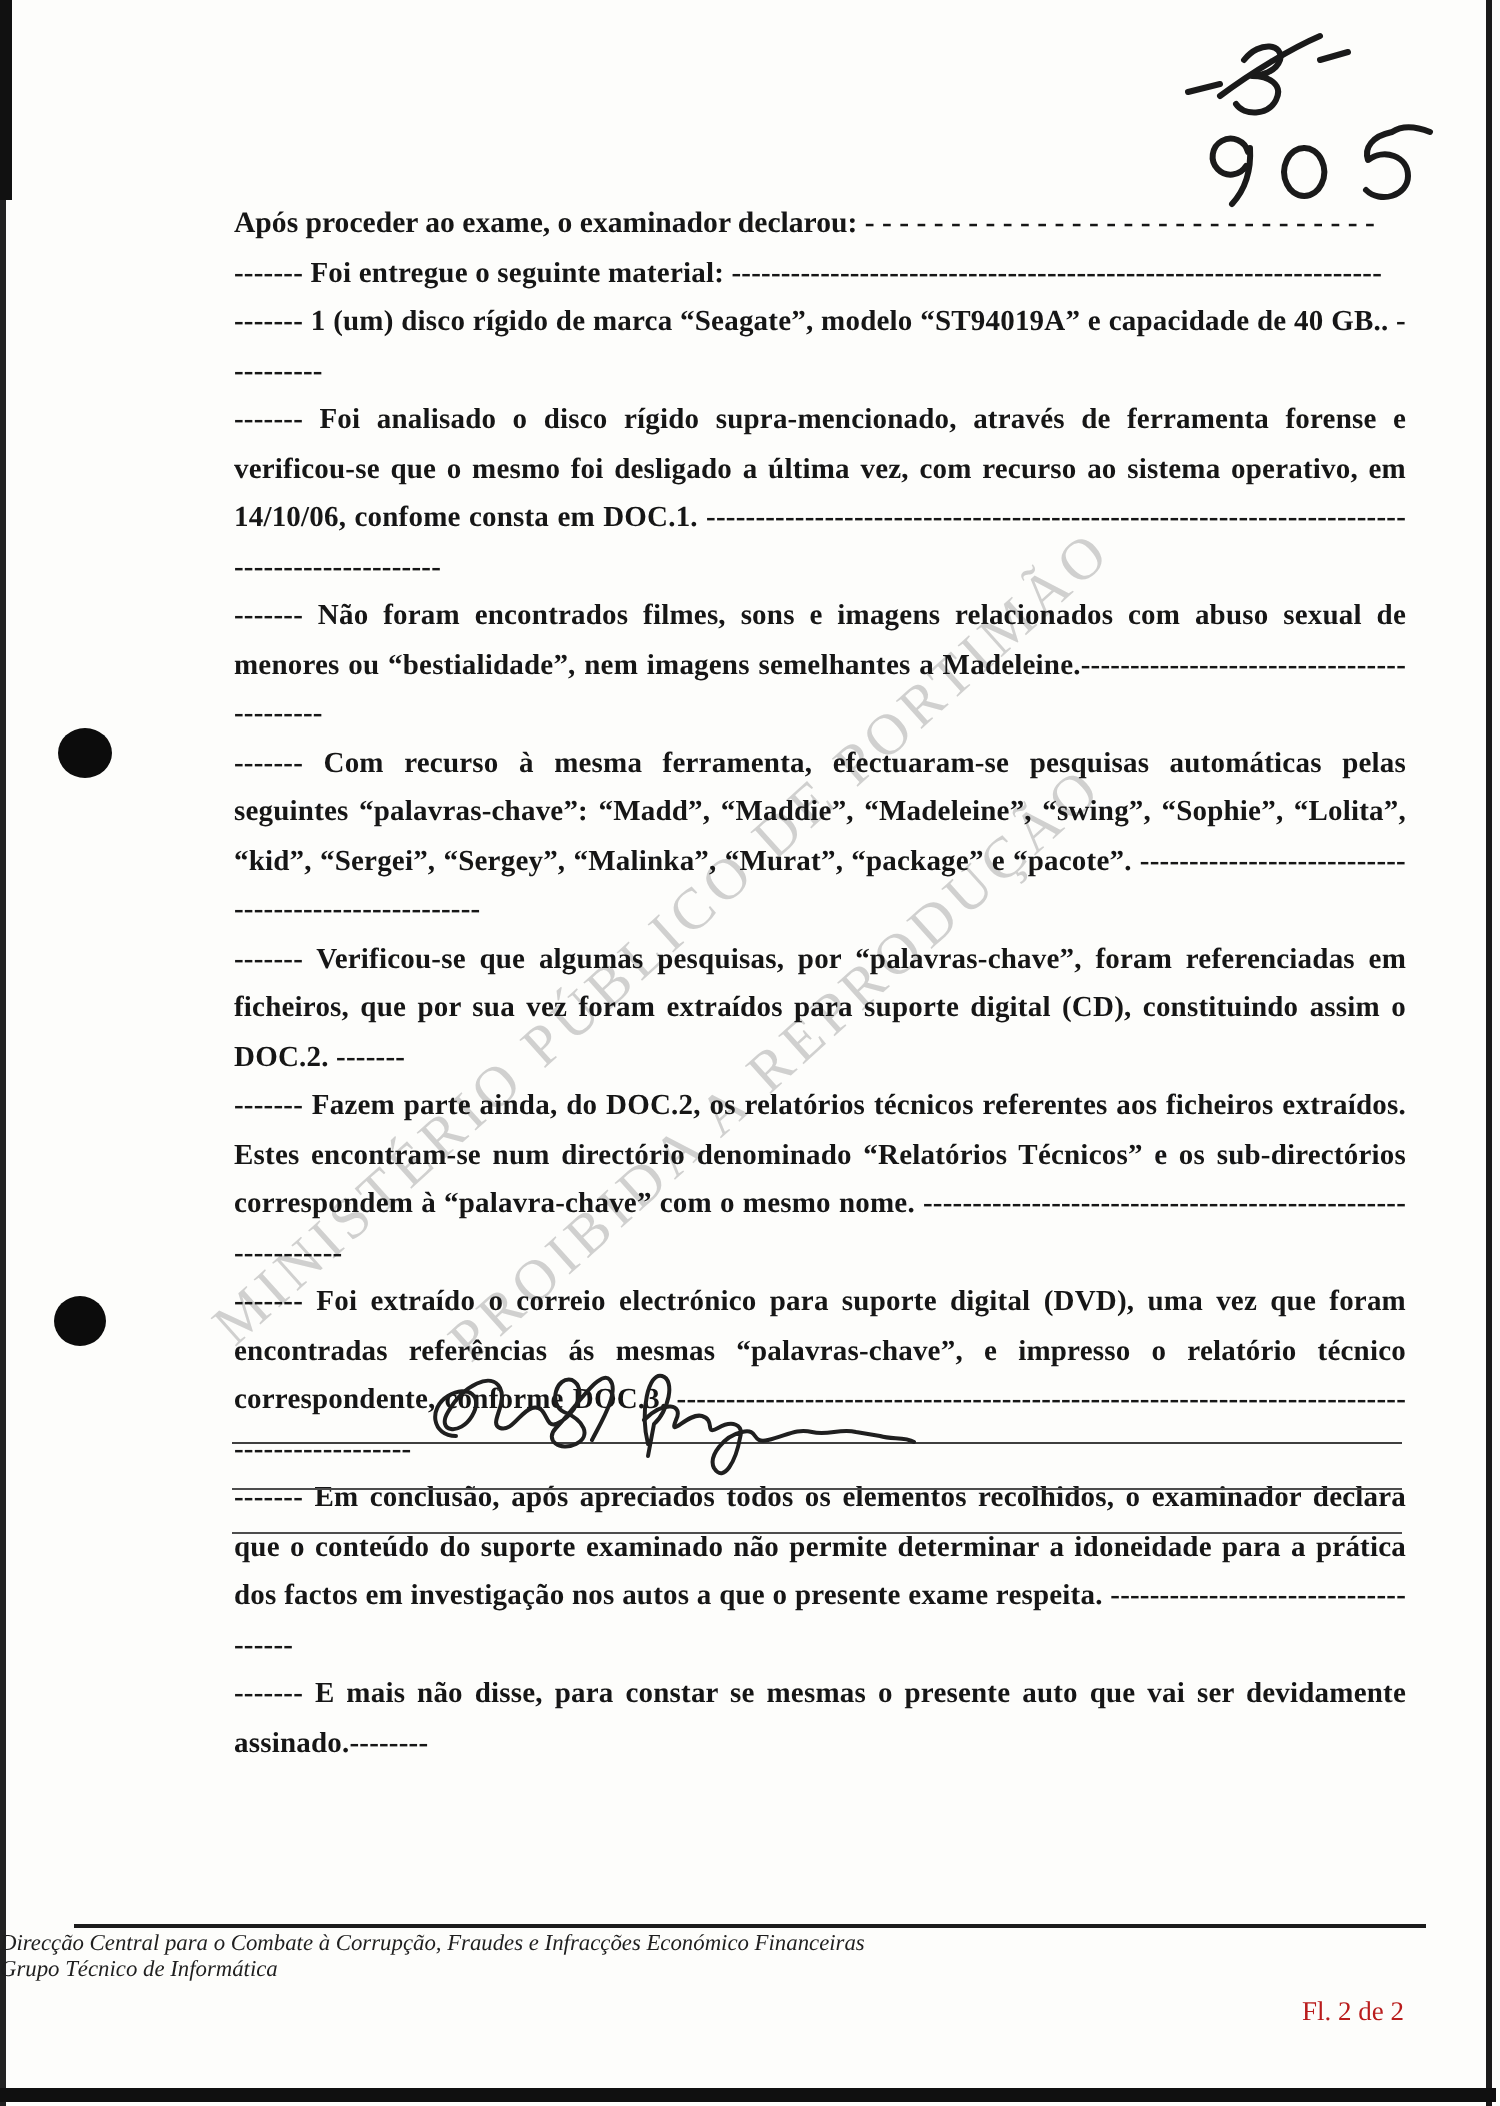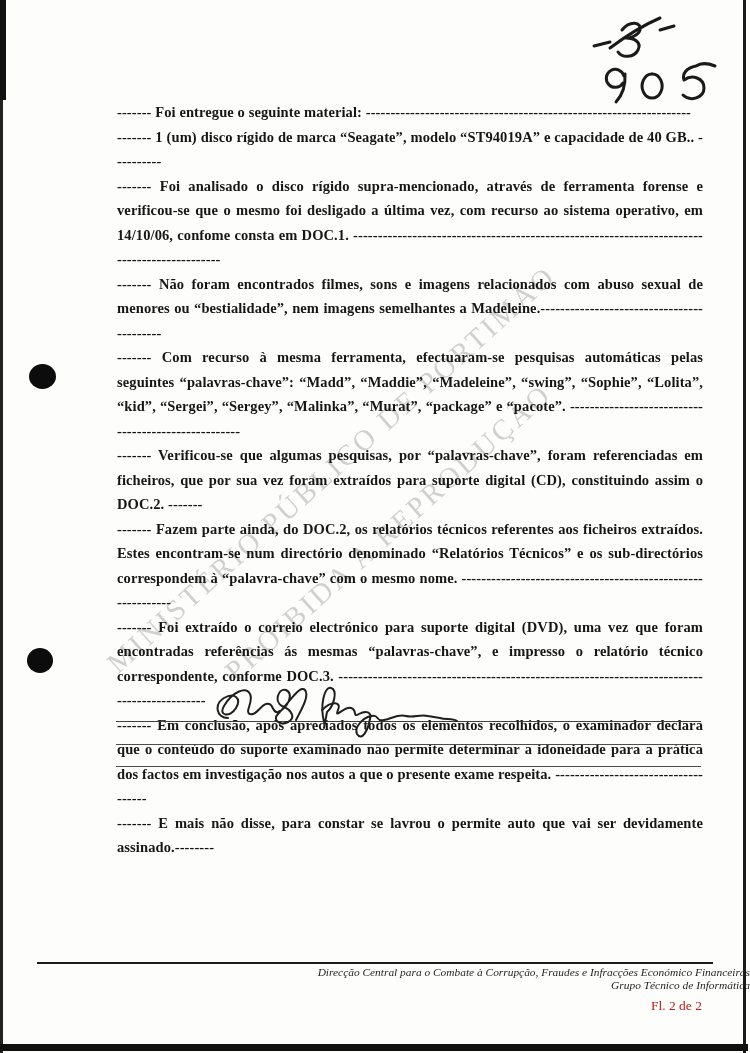--- a/index.html
+++ b/index.html
@@ -48,21 +48,21 @@
   .sig-line-1 { top:721px; background:#3f3f3f; }
   .sig-line-2 { top:744px; }
   .sig-line-3 { top:766px; }
   .signature-svg { position:absolute; left:212px; top:678px; z-index:3; }
   
   .handwriting-svg { position:absolute; left:580px; top:8px; z-index:3; }
   
   .footer-rule { position:absolute; left:37px; top:962px; width:676px; height:2px; background:#1c1c1c; z-index:2; }
   .footer-org {
     position:absolute; left:0; top:966px; width:750px;
-    text-align:right; font-style:italic;
+    text-align:left; font-style:italic;
     font-size:11.4px; line-height:13.4px; color:#1f1f1f; z-index:2;
   }
   .sheet-number {
     position:absolute; right:48px; top:998px;
     font-size:13.5px; color:#b91c1c; z-index:2;
   }
 </style>
 </head>
 <body>
 
@@ -89,32 +89,33 @@
       <path d="M116,58 C106,60 102,66 104,72 C112,66 124,70 124,80 C124,90 110,94 103,87 M116,58 C122,54 130,56 135,58"></path>
     </g>
   </svg>
 
   <div class="watermark">
     <div class="wm-line1">MINISTÉRIO PÚBLICO DE PORTIMÃO</div>
     <div class="wm-line2">PROIBIDA A REPRODUÇÃO</div>
   </div>
 
   <div class="content">
+    <p class="heading"><span>Após proceder ao exame, o examinador declarou:</span> <span>- - - - - - - - - - - - - - - - - - - - - - - - - - - - - -</span></p>
     <div class="body-text">
 
     <p>------- Foi entregue o seguinte material: ------------------------------------------------------------------</p>
         <p>------- 1 (um) disco rígido de marca “Seagate”, modelo “ST94019A” e capacidade de 40 GB.. ----------</p>
         <p>------- Foi analisado o disco rígido supra-mencionado, através de ferramenta forense e verificou-se que o mesmo foi desligado a última vez, com recurso ao sistema operativo, em 14/10/06, confome consta em DOC.1. --------------------------------------------------------------------------------------------</p>
         <p>------- Não foram encontrados filmes, sons e imagens relacionados com abuso sexual de menores ou “bestialidade”, nem imagens semelhantes a Madeleine.------------------------------------------</p>
         <p>------- Com recurso à mesma ferramenta, efectuaram-se pesquisas automáticas pelas seguintes “palavras-chave”: “Madd”, “Maddie”, “Madeleine”, “swing”, “Sophie”, “Lolita”, “kid”, “Sergei”, “Sergey”, “Malinka”, “Murat”, “package” e “pacote”. ----------------------------------------------------</p>
         <p>------- Verificou-se que algumas pesquisas, por “palavras-chave”, foram referenciadas em ficheiros, que por sua vez foram extraídos para suporte digital (CD), constituindo assim o DOC.2. -------</p>
         <p>------- Fazem parte ainda, do DOC.2, os relatórios técnicos referentes aos ficheiros extraídos. Estes encontram-se num directório denominado “Relatórios Técnicos” e os sub-directórios correspondem à “palavra-chave” com o mesmo nome.  ------------------------------------------------------------</p>
         <p>------- Foi extraído o correio electrónico para suporte digital (DVD), uma vez que foram encontradas referências ás mesmas “palavras-chave”, e impresso o relatório técnico correspondente, conforme DOC.3. --------------------------------------------------------------------------------------------</p>
         <p>------- Em conclusão, após apreciados todos os elementos recolhidos, o examinador declara que o conteúdo do suporte examinado não permite determinar a idoneidade para a prática dos factos em investigação nos autos a que o presente exame respeita. ------------------------------------</p>
-        <p>------- E mais não disse, para constar se lavrou o permite auto que vai ser devidamente assinado.--------</p>
+        <p>------- E mais não disse, para constar se mesmas o presente auto que vai ser devidamente assinado.--------</p>
       </div>
   </div>
 
   <svg class="signature-svg" width="270" height="68" viewBox="0 0 270 68">
     <g stroke="#1f1f1f" stroke-width="2" fill="none" stroke-linecap="round" stroke-linejoin="round">
       <path d="M16,40 C4,40 2,26 12,20 C22,14 30,20 24,30 C18,40 6,38 12,28 C20,14 34,8 38,16 C42,24 32,34 38,36 C44,38 48,28 54,26 C62,24 60,36 66,34 C76,30 82,16 74,12 C66,10 62,24 70,28 C80,32 84,40 76,44 C68,48 60,42 66,36 C76,26 88,6 93,12 C98,18 88,34 84,42"></path>
       <path d="M112,44 C108,28 112,8 119,10 C126,12 122,28 115,34 L112,50"></path>
       <path d="M110,32 C120,22 130,24 126,32 C122,42 132,28 139,30 C146,32 140,40 147,36 C154,32 160,34 158,41 C156,52 150,64 145,56 C142,50 150,40 159,38 C168,36 163,44 172,42 C181,40 186,36 194,38 C202,40 208,36 216,38 L228,40 C234,42 240,40 245,43"></path>
     </g>
   </svg>

